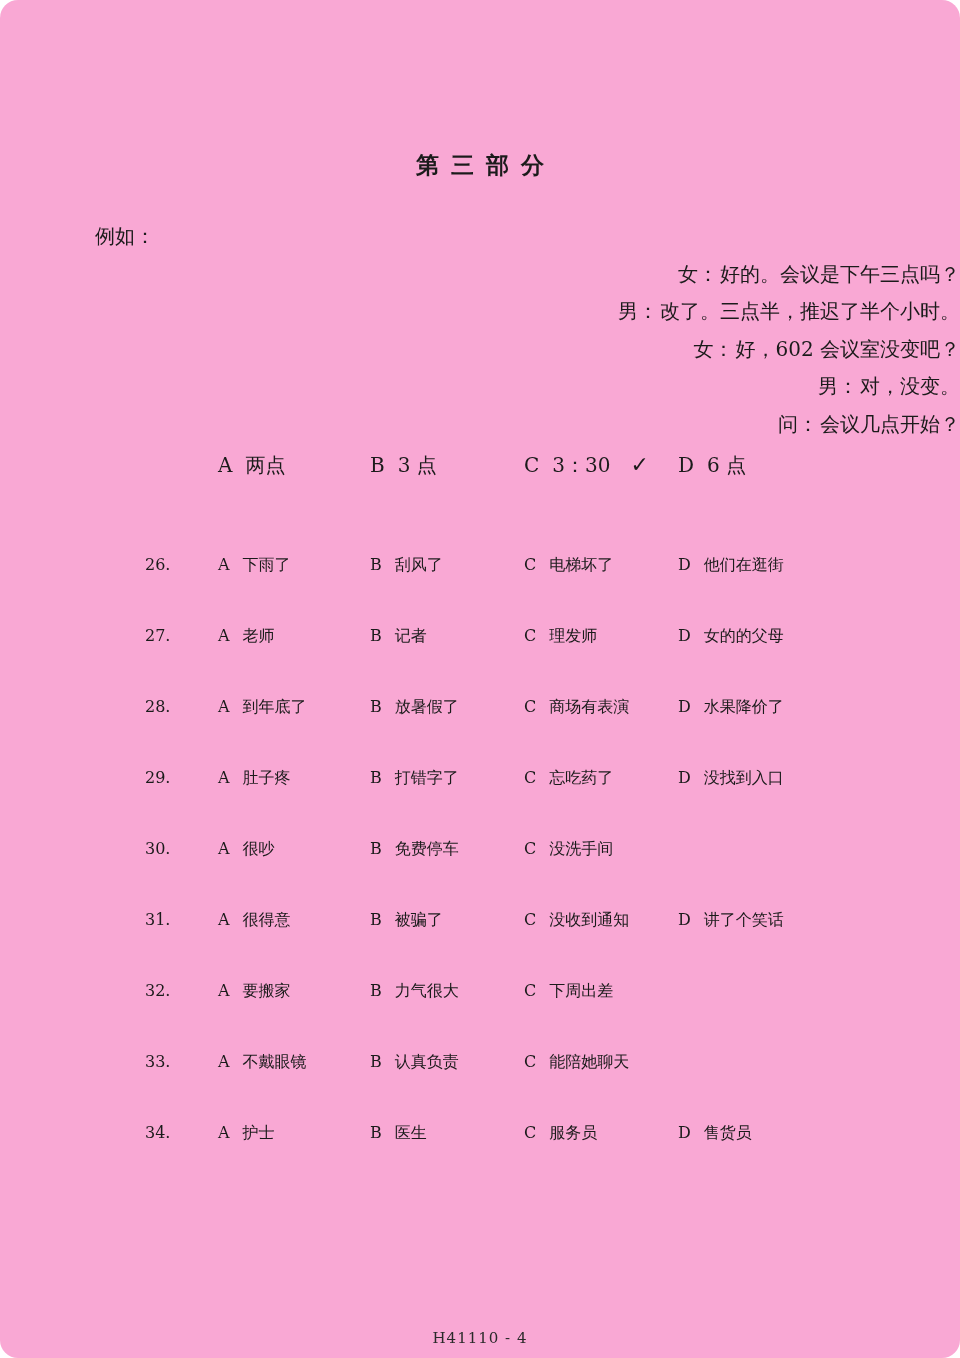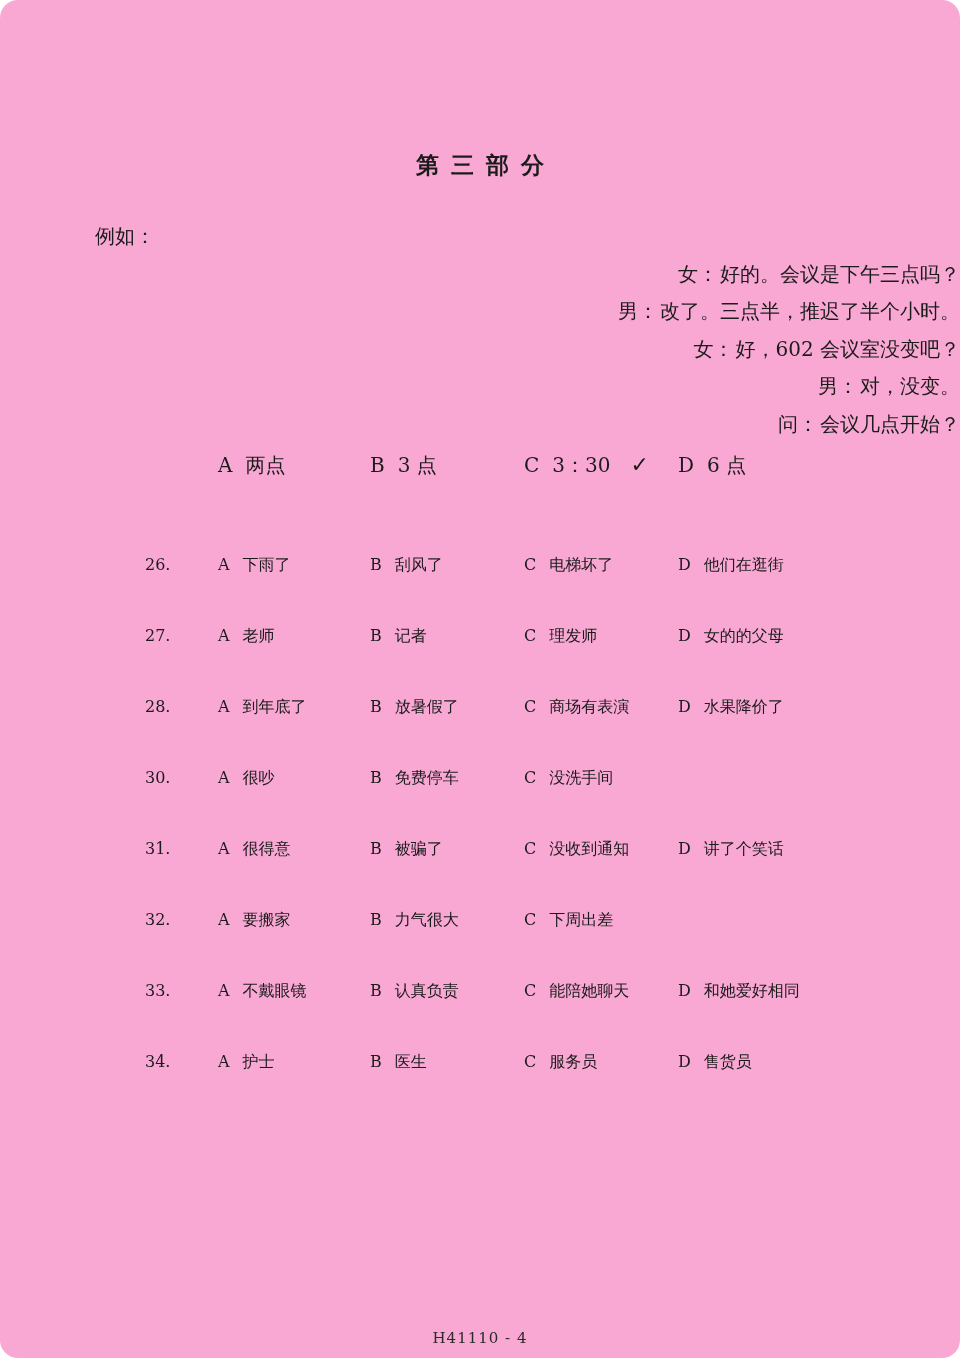--- a/index.html
+++ b/index.html
@@ -176,20 +176,35 @@
       <span class="letter">B</span><span>放暑假了</span>
     </span>
     <span class="opt col-c">
       <span class="letter">C</span><span>商场有表演</span>
     </span>
     <span class="opt col-d">
       <span class="letter">D</span><span>水果降价了</span>
     </span>
   </div>
 
+  <div class="q-row">
+    <span class="q-num">29.</span>
+    <span class="opt col-a">
+      <span class="letter">A</span><span>肚子疼</span>
+    </span>
+    <span class="opt col-b">
+      <span class="letter">B</span><span>打错字了</span>
+    </span>
+    <span class="opt col-c">
+      <span class="letter">C</span><span>忘吃药了</span>
+    </span>
+    <span class="opt col-d">
+      <span class="letter">D</span><span>没找到入口</span>
+    </span>
+  </div>
 
   <div class="q-row">
     <span class="q-num">30.</span>
     <span class="opt col-a">
       <span class="letter">A</span><span>很吵</span>
     </span>
     <span class="opt col-b">
       <span class="letter">B</span><span>免费停车</span>
     </span>
     <span class="opt col-c">
@@ -230,23 +245,20 @@
     <span class="q-num">33.</span>
     <span class="opt col-a">
       <span class="letter">A</span><span>不戴眼镜</span>
     </span>
     <span class="opt col-b">
       <span class="letter">B</span><span>认真负责</span>
     </span>
     <span class="opt col-c">
       <span class="letter">C</span><span>能陪她聊天</span>
     </span>
-    <span class="opt col-d">
-      <span class="letter">D</span><span>和她爱好相同</span>
-    </span>
   </div>
 
   <div class="q-row">
     <span class="q-num">34.</span>
     <span class="opt col-a">
       <span class="letter">A</span><span>护士</span>
     </span>
     <span class="opt col-b">
       <span class="letter">B</span><span>医生</span>
     </span>

